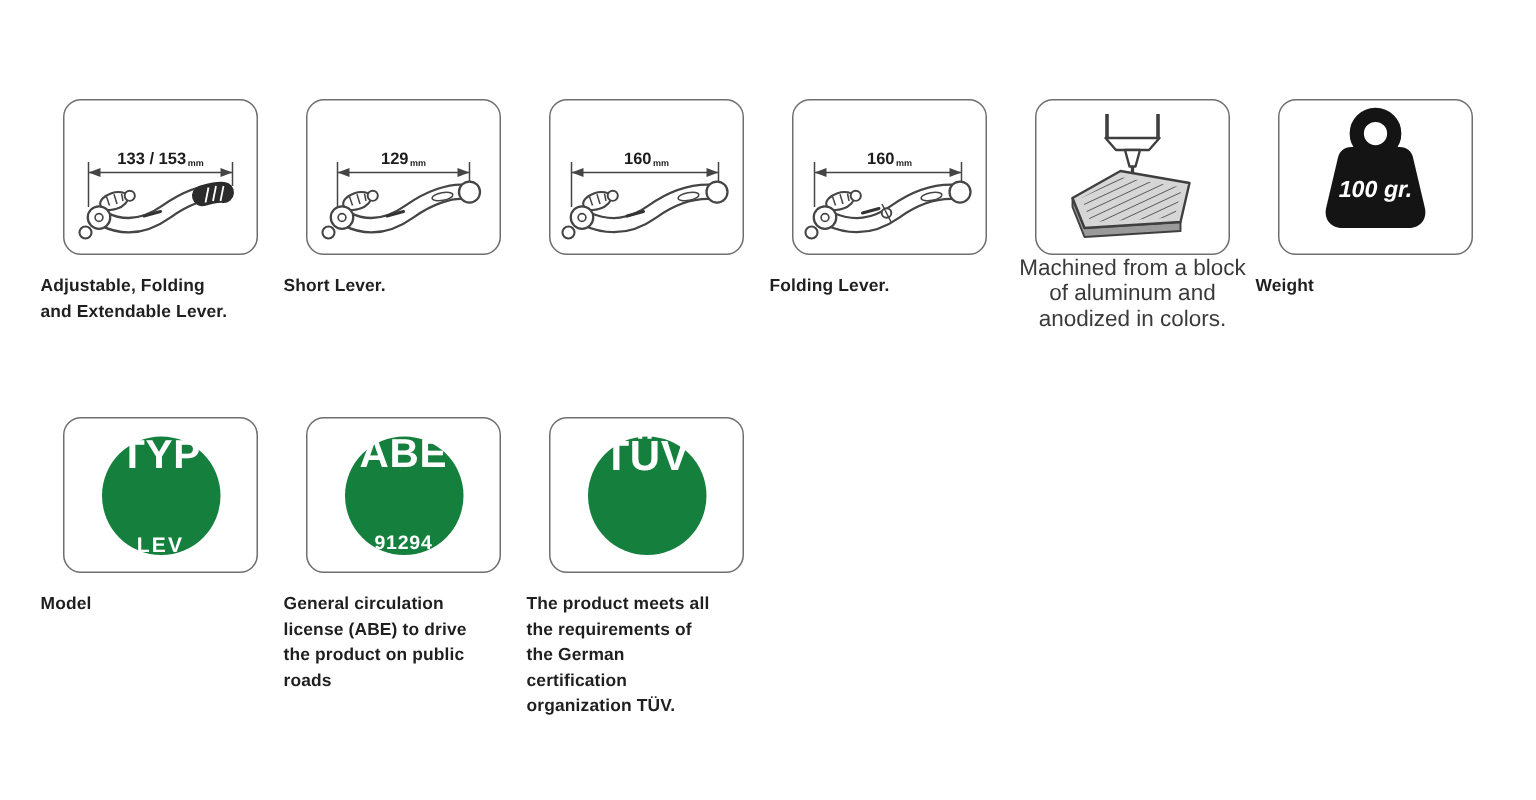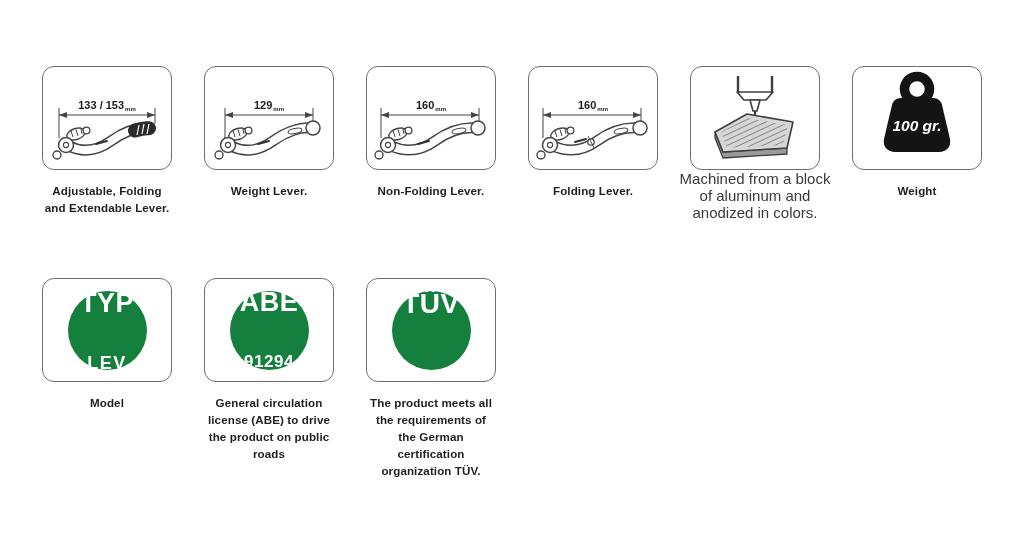--- a/index.html
+++ b/index.html
@@ -11,38 +11,38 @@
   .row{position:absolute;display:flex;gap:32px;}
   .row-1{top:66px;left:42px;}
   .row-2{top:278px;left:42px;}
   .cell{width:130px;flex:0 0 auto;display:flex;flex-direction:column;align-items:center;}
   .card{
     width:130px;height:104px;box-sizing:border-box;background:#fff;
     border:1.3px solid #6f6f6f;border-radius:12px;
     display:flex;align-items:center;justify-content:center;overflow:hidden;
   }
   .label{
-    margin-top:12px;width:160px;text-align:center;
+    margin-top:12px;width:160px;text-align:left;
     font-size:11.6px;font-weight:700;color:#1f1f1f;line-height:17px;
     white-space:pre-line;letter-spacing:.1px;
   }
   .sublabel{
     width:160px;text-align:center;
     font-size:15px;font-weight:400;color:#3a3a3a;line-height:17px;
     white-space:pre-line;
   }
   .badge{
     width:79px;height:79px;border-radius:50%;background:#15803d;color:#fff;
     display:flex;flex-direction:column;align-items:center;justify-content:space-between;
     text-align:center;
   }
   .badge .b1{font-size:27px;font-weight:800;line-height:25px;letter-spacing:.5px;}
-  .badge .b2{font-size:18px;font-weight:800;line-height:14px;letter-spacing:1.5px;}
+  .badge .b2{font-size:14px;font-weight:800;line-height:14px;letter-spacing:1.5px;}
   .badge.abe .b1{line-height:22px;}
-  .badge.abe .b2{font-size:17px;letter-spacing:.5px;line-height:17px;}
+  .badge.abe .b2{font-size:13px;letter-spacing:.5px;line-height:17px;}
   .badge.tuv .b1{font-size:28px;}
   svg{display:block;}
   svg text{font-family:"Liberation Sans",sans-serif;}
   .dim{font-size:11px;font-weight:700;fill:#1c1c1c;}
   .dimu{font-size:6px;font-weight:700;fill:#1c1c1c;}
   .wtxt{font-size:15.5px;font-weight:800;font-style:italic;fill:#ffffff;}
 </style>
 </head>
 <body>
 
@@ -95,21 +95,21 @@
         <ellipse cx="33" cy="66" rx="9.5" ry="5.5" transform="rotate(-18 33 66)" fill="#ffffff" stroke="#454545" stroke-width="1.4"></ellipse>
         <line x1="28" y1="63" x2="30" y2="69" stroke="#454545" stroke-width="1"></line>
         <line x1="33" y1="61.5" x2="35" y2="68" stroke="#454545" stroke-width="1"></line>
         <line x1="38" y1="61" x2="39" y2="66" stroke="#454545" stroke-width="1"></line>
         <circle cx="43.5" cy="62.5" r="3.4" fill="#ffffff" stroke="#454545" stroke-width="1.3"></circle>
         <circle cx="23" cy="77" r="7.5" fill="#ffffff" stroke="#454545" stroke-width="1.5"></circle>
         <circle cx="23" cy="77" r="2.6" fill="#ffffff" stroke="#454545" stroke-width="1.1"></circle>
         <circle cx="14" cy="87" r="4" fill="#ffffff" stroke="#454545" stroke-width="1.4"></circle>
       </svg>
     </div>
-    <div class="label">Weight Lever.</div>
+    <div class="label">Short Lever.</div>
   </div>
 
   <div class="cell">
     <div class="card">
       <svg width="128" height="100" viewBox="0 0 128 100">
         <text class="dim" x="64" y="41" text-anchor="middle"><tspan>160</tspan><tspan class="dimu" dy="1.5" dx="1">mm</tspan></text>
         <line x1="14" y1="47" x2="112" y2="47" stroke="#454545" stroke-width="1"></line>
         <path d="M14,47 l8,-3 v6 z" fill="#454545"></path>
         <path d="M112,47 l-8,-3 v6 z" fill="#454545"></path>
         <line x1="14" y1="40" x2="14" y2="70" stroke="#454545" stroke-width="1"></line>
@@ -122,21 +122,20 @@
         <ellipse cx="31" cy="66" rx="9.5" ry="5.5" transform="rotate(-18 31 66)" fill="#ffffff" stroke="#454545" stroke-width="1.4"></ellipse>
         <line x1="26" y1="63" x2="28" y2="69" stroke="#454545" stroke-width="1"></line>
         <line x1="31" y1="61.5" x2="33" y2="68" stroke="#454545" stroke-width="1"></line>
         <line x1="36" y1="61" x2="37" y2="66" stroke="#454545" stroke-width="1"></line>
         <circle cx="41.5" cy="62.5" r="3.4" fill="#ffffff" stroke="#454545" stroke-width="1.3"></circle>
         <circle cx="21" cy="77" r="7.5" fill="#ffffff" stroke="#454545" stroke-width="1.5"></circle>
         <circle cx="21" cy="77" r="2.6" fill="#ffffff" stroke="#454545" stroke-width="1.1"></circle>
         <circle cx="12" cy="87" r="4" fill="#ffffff" stroke="#454545" stroke-width="1.4"></circle>
       </svg>
     </div>
-    <div class="label">Non-Folding Lever.</div>
   </div>
 
   <div class="cell">
     <div class="card">
       <svg width="128" height="100" viewBox="0 0 128 100">
         <text class="dim" x="64" y="41" text-anchor="middle"><tspan>160</tspan><tspan class="dimu" dy="1.5" dx="1">mm</tspan></text>
         <line x1="14" y1="47" x2="112" y2="47" stroke="#454545" stroke-width="1"></line>
         <path d="M14,47 l8,-3 v6 z" fill="#454545"></path>
         <path d="M112,47 l-8,-3 v6 z" fill="#454545"></path>
         <line x1="14" y1="40" x2="14" y2="70" stroke="#454545" stroke-width="1"></line>

